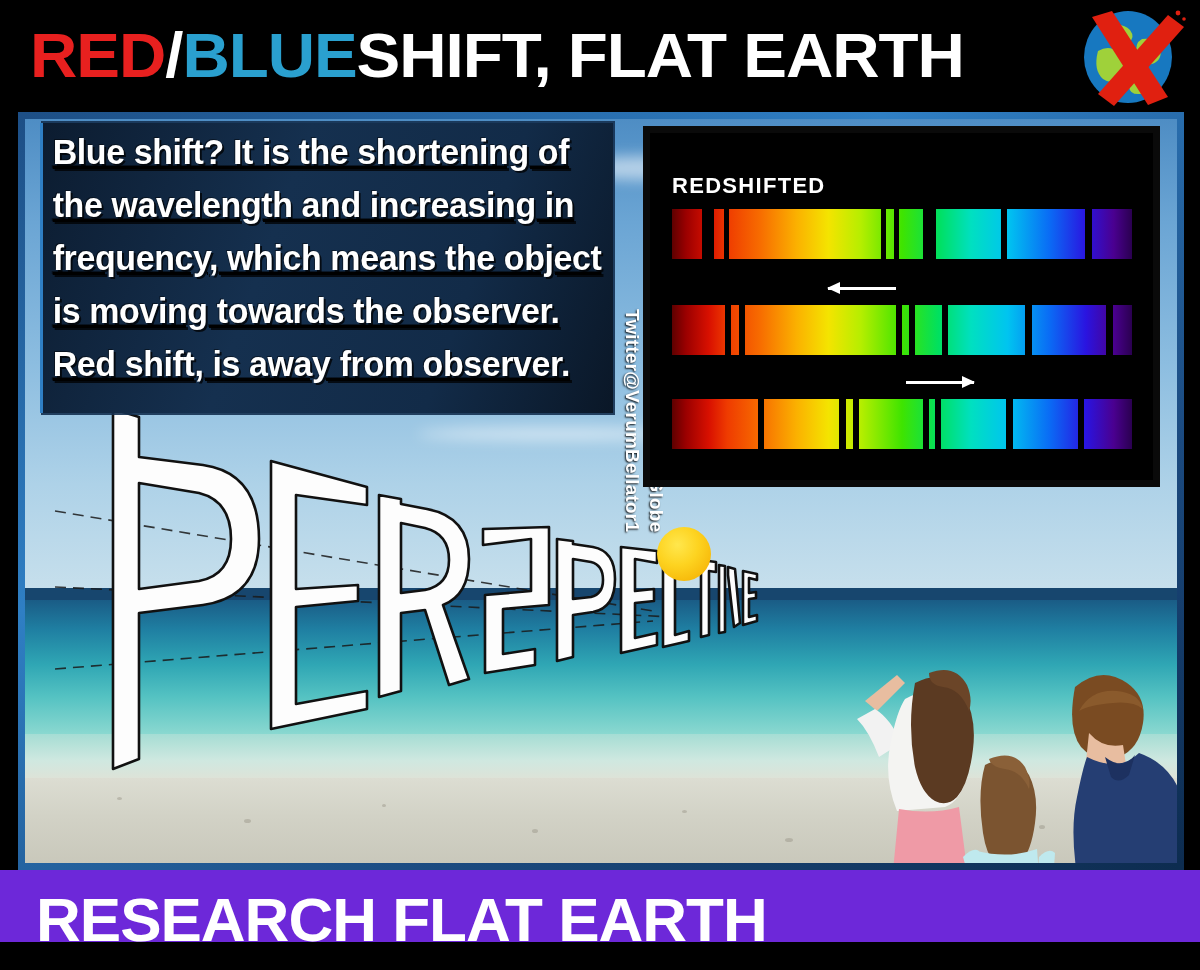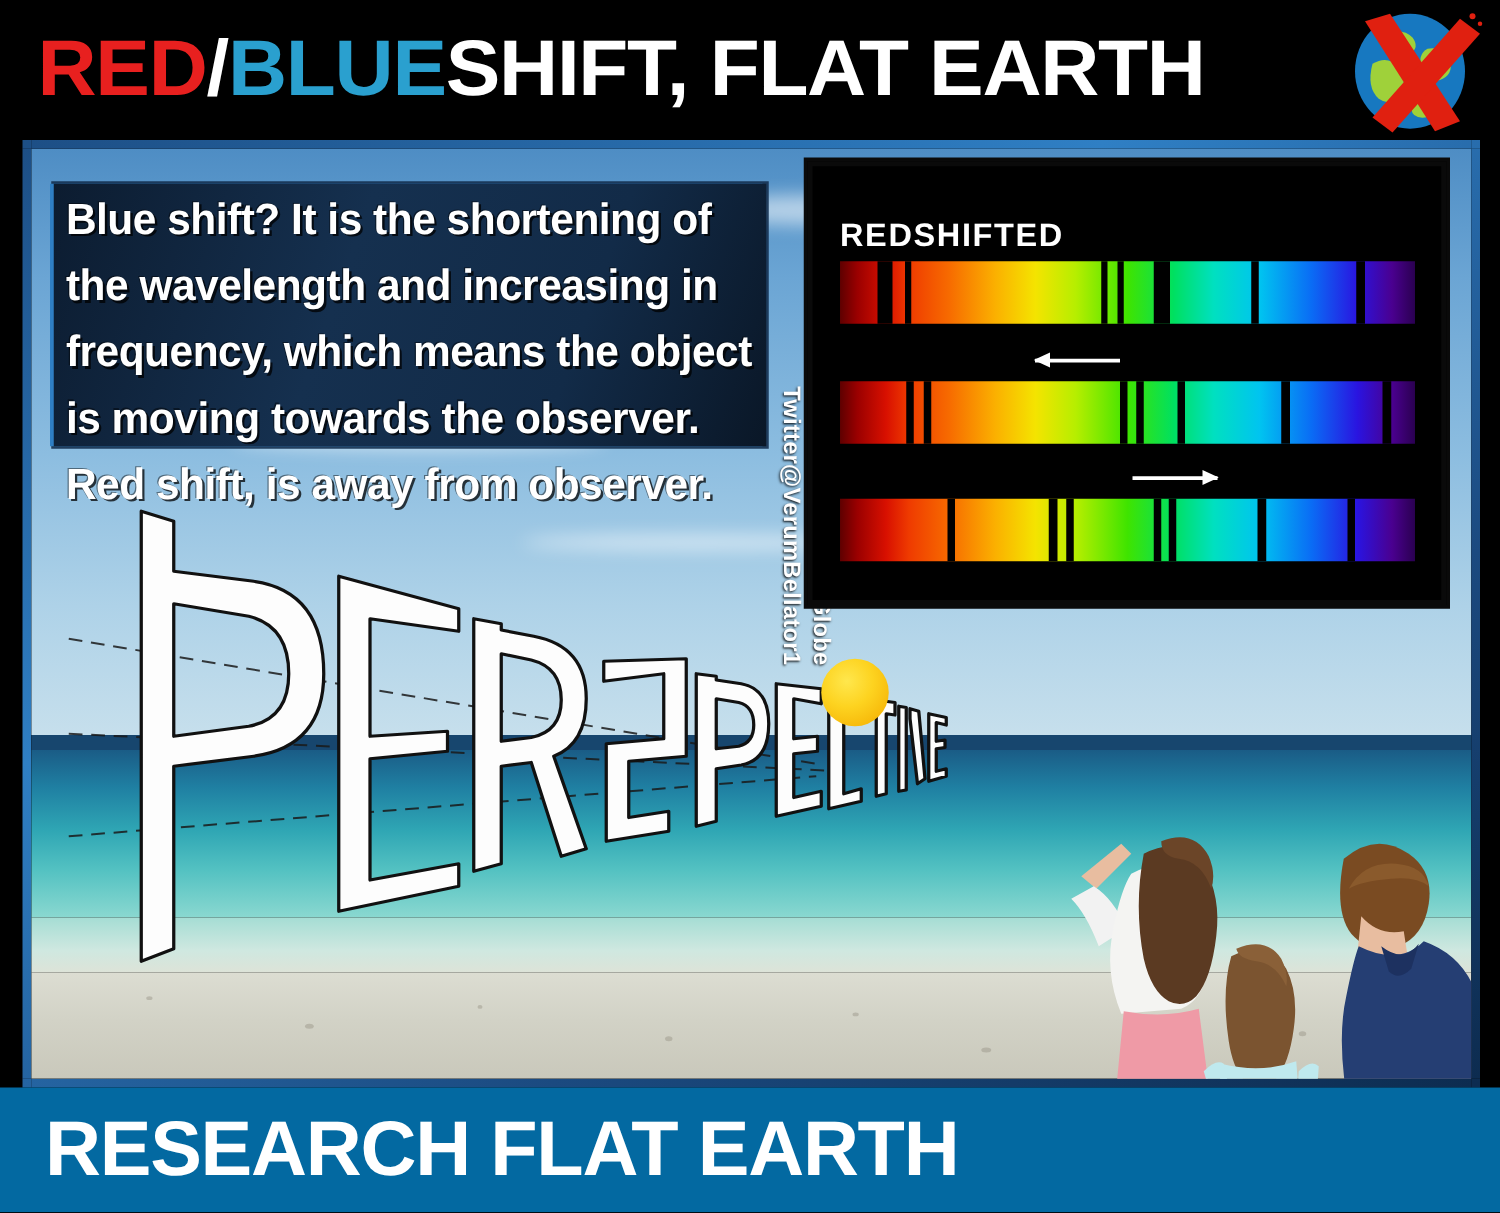--- a/index.html
+++ b/index.html
@@ -41,41 +41,41 @@
            background:linear-gradient(180deg,#a5ddd4 0%,#cfe8e0 60%,#ddE3d8 100%);}
   .sand{position:absolute;left:0;top:88.6%;width:100%;height:11.4%;
         background:linear-gradient(180deg,#dcddd2 0%,#d2d2c6 45%,#c9c8bb 100%);}
   .sandspeck{position:absolute;background:rgba(150,146,133,.45);border-radius:50%;}
 
   
   #persp{position:absolute;left:28px;top:280px;width:660px;height:390px;pointer-events:none;}
   #persp svg{display:block;overflow:visible;}
 
   
-  #txtbox{position:absolute;left:18px;top:28px;width:570px;height:210px;
+  #txtbox{position:absolute;left:18px;top:4px;width:570px;height:290px;
           background:linear-gradient(110deg,#0c1c30 0%,#15304f 40%,#122b48 72%,#0a1727 100%);
-          box-shadow:-3px 0 0 0 #2f7fc4, 0 0 0 2px rgba(20,48,80,.9);}
+          box-shadow:-3px 0 0 0 #2f7fc4, 0 0 0 2px rgba(20,48,80,.9);text-decoration:underline;}
   #txtbox p{margin:0;padding:4px 8px 0 10px;color:#fff;
             font-size:35px;line-height:49px;font-weight:bold;
             letter-spacing:-.4px;white-space:nowrap;
             transform:scaleX(.97);transform-origin:left top;
             text-shadow:2px 2px 0 rgba(0,0,0,.75),-1px -1px 0 rgba(0,0,0,.45);}
 
   
   .wm{position:absolute;color:#fff;font-weight:bold;font-size:19px;letter-spacing:.2px;
       writing-mode:vertical-rl;text-orientation:mixed;
       text-shadow:1px 1px 2px rgba(0,0,0,.9);white-space:nowrap;}
   #wm1{left:596px;top:190px;}
   #wm2{left:620px;top:190px;}
 
   
   #spec{position:absolute;left:621px;top:10px;width:511px;height:355px;
         background:#000;border:4px solid #0a0a0a;box-sizing:border-box;
         box-shadow:0 0 0 3px #0a0a0a;}
-  .spec-label{position:absolute;color:#fff;font-weight:bold;font-size:26px;
+  .spec-label{position:absolute;color:#fff;font-weight:bold;font-size:22px;
               letter-spacing:1.3px;text-shadow:2px 2px 2px rgba(0,0,0,.9);}
   #lab-red{left:22px;top:40px;}
   #lab-blue{right:18px;bottom:12px;}
   .barwrap{position:absolute;left:22px;width:460px;height:50px;background:#000;}
   .bar{position:absolute;left:0;top:0;width:100%;height:100%;
        background:linear-gradient(90deg,
          #5e0000 0%, #9a0000 3%, #d81000 8%, #ef3b00 12%,
          #f76b00 19%, #fbb000 27%, #f4e400 34%, #b6ee00 41%,
          #3fe400 50%, #00e060 58%, #00e0c0 65%, #00c4f0 73%,
          #0a6cf5 82%, #2a14e0 90%, #4a0090 96%, #2a0050 100%);}
@@ -103,21 +103,21 @@
   #banner div{color:#fff;font-weight:bold;font-size:33px;line-height:62px;
               letter-spacing:-.3px;white-space:nowrap;padding-left:16px;
               transform:scaleX(.98);transform-origin:left center;
               text-shadow:2px 2px 0 rgba(0,0,0,.7);}
 
   
   #family{position:absolute;left:828px;top:548px;width:338px;height:418px;}
   #family svg{display:block;}
 
   
-  #footer{position:absolute;left:0;top:870px;width:1200px;height:100px;background:#0369a1;}
+  #footer{position:absolute;left:0;top:870px;width:1200px;height:72px;background:#6d28d9;}
   #research{position:absolute;left:36px;top:12px;color:#fff;font-weight:bold;
             font-size:62px;line-height:76px;letter-spacing:-1px;white-space:nowrap;
             transform:scaleX(1.0);transform-origin:left center;}
 </style>
 </head>
 <body>
 
 <div id="poster">
 
   <div id="header">

